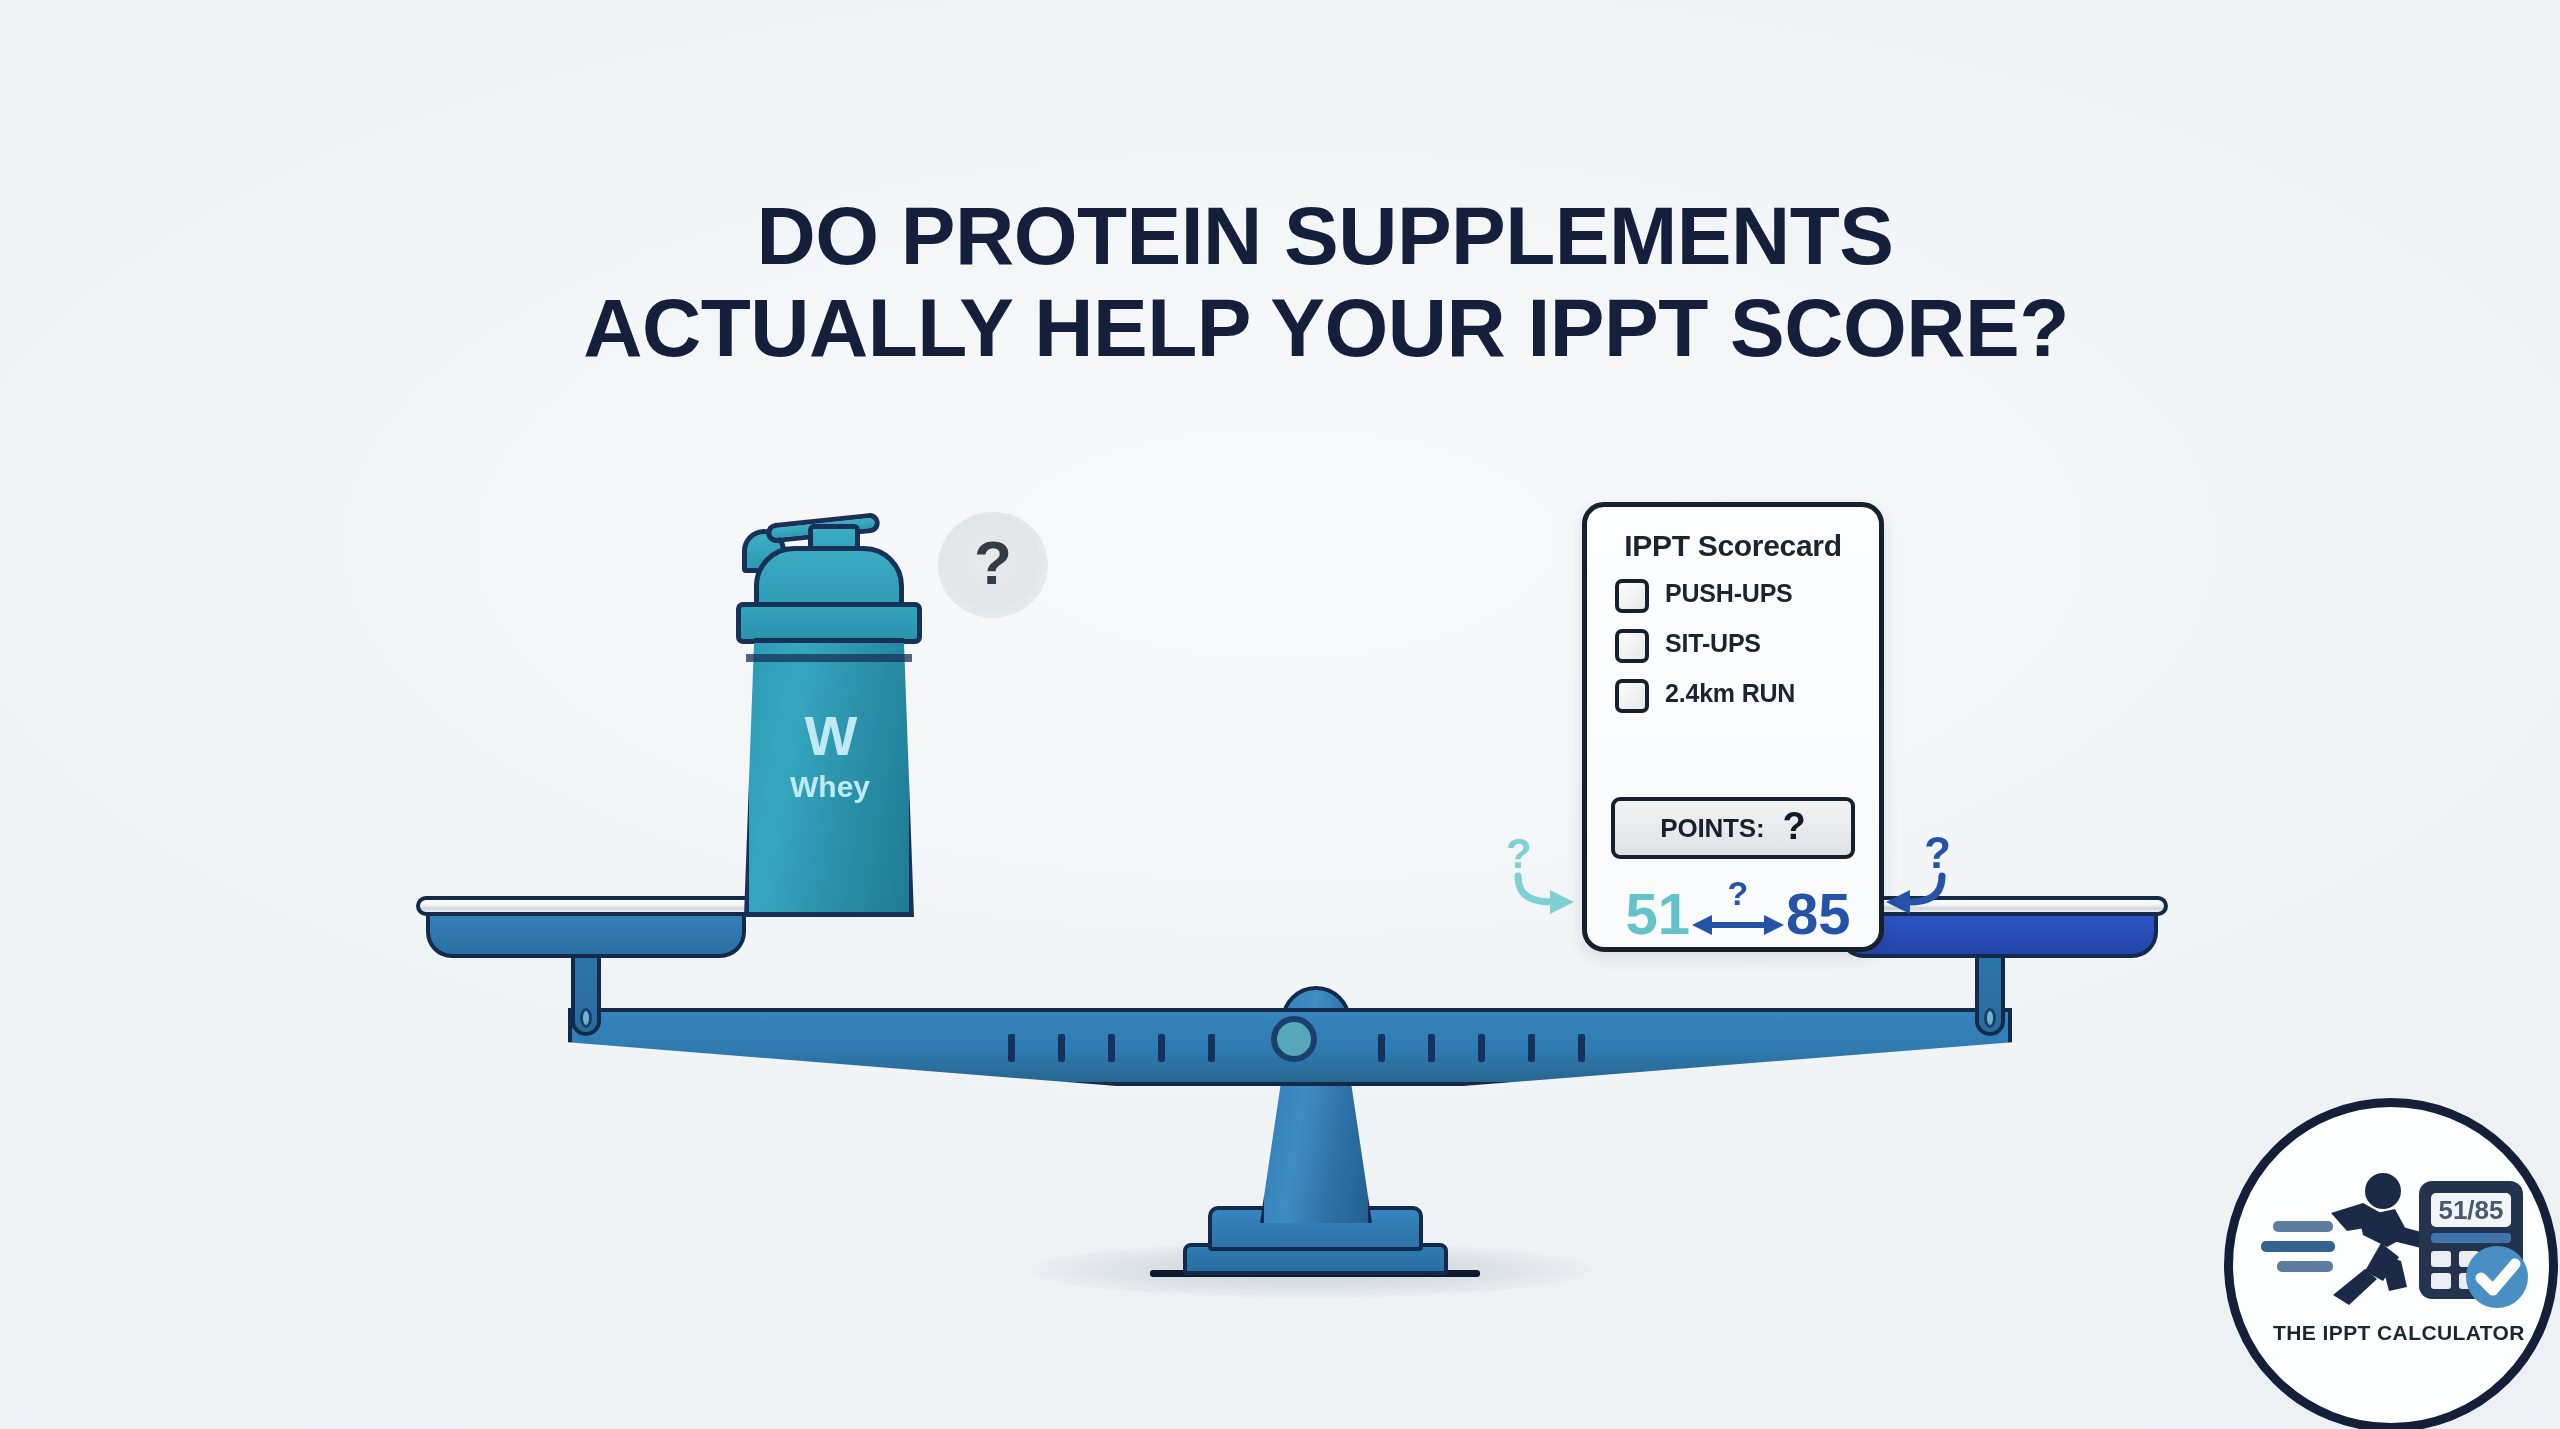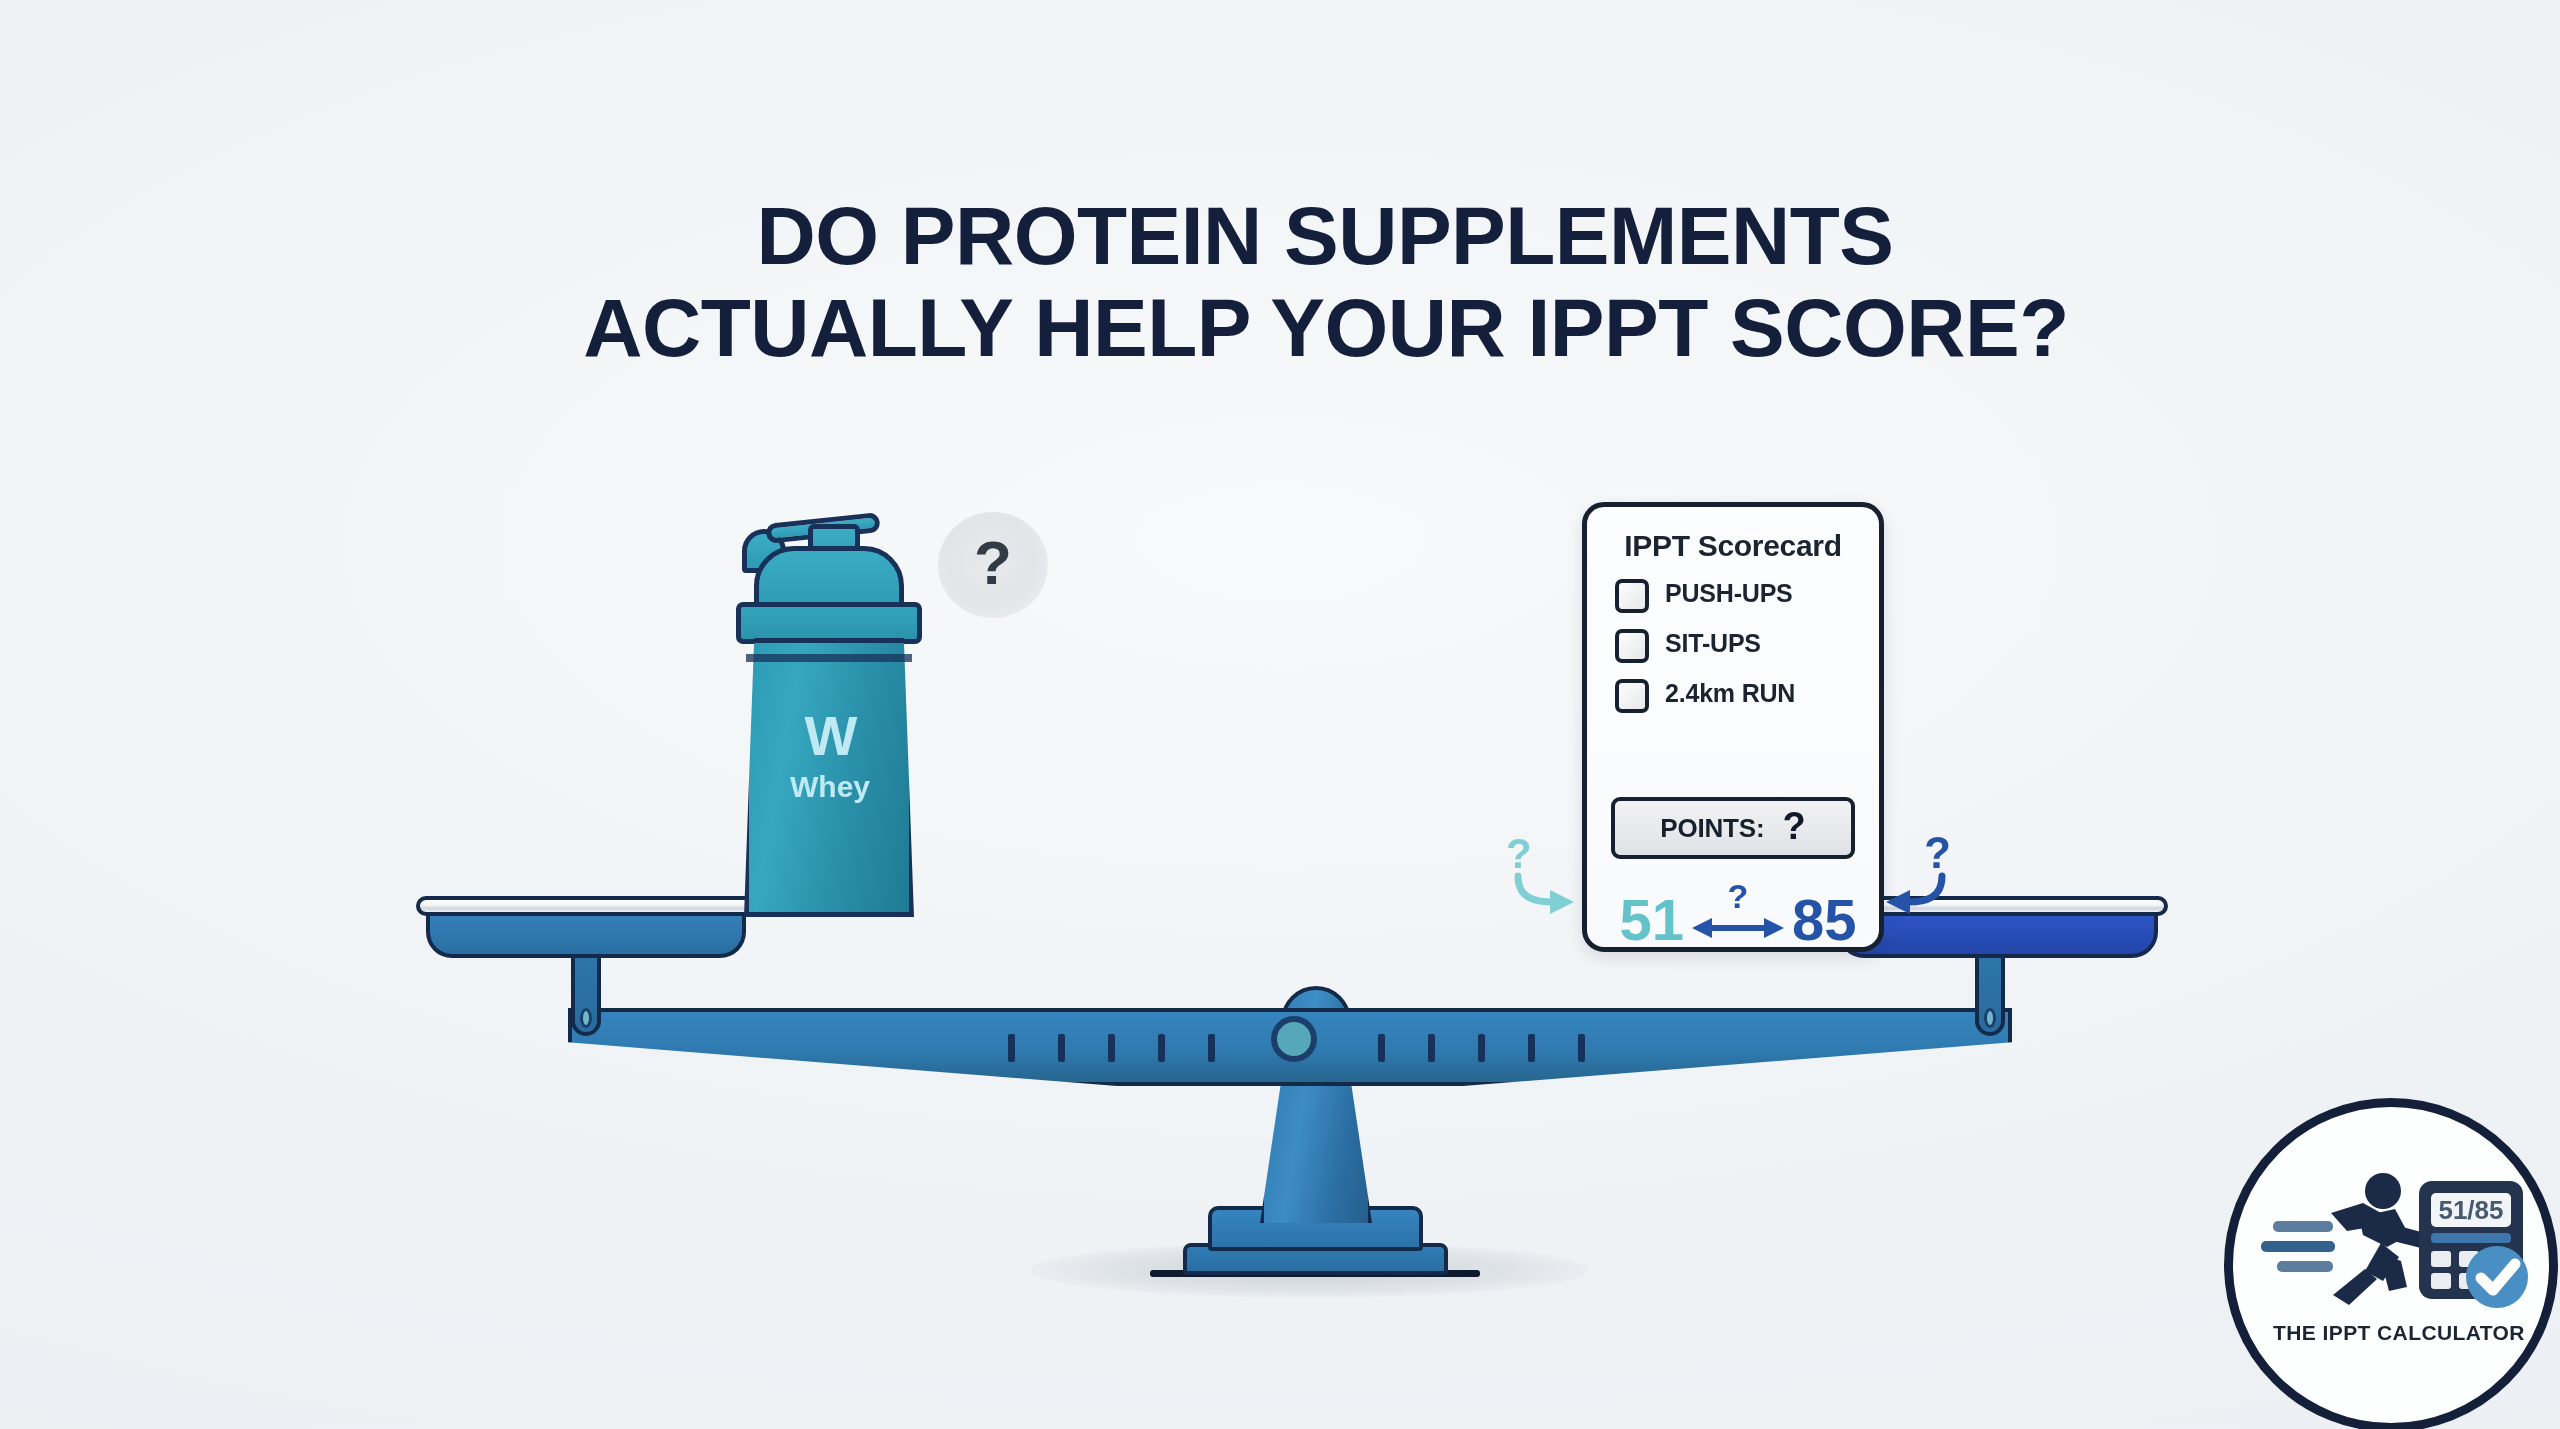--- a/index.html
+++ b/index.html
@@ -401,23 +401,22 @@
   }
 
   
   #score-row {
     position: absolute;
     left: 0;
     top: 372px;
     width: 302px;
     height: 70px;
     display: flex;
-    align-items: flex-end;
+    align-items: center;
     justify-content: center;
-    gap: 6px;
   }
   #score-low {
     font-size: 58px;
     font-weight: 700;
     color: #64c3c9;
     line-height: 1;
   }
   #score-high {
     font-size: 58px;
     font-weight: 700;

